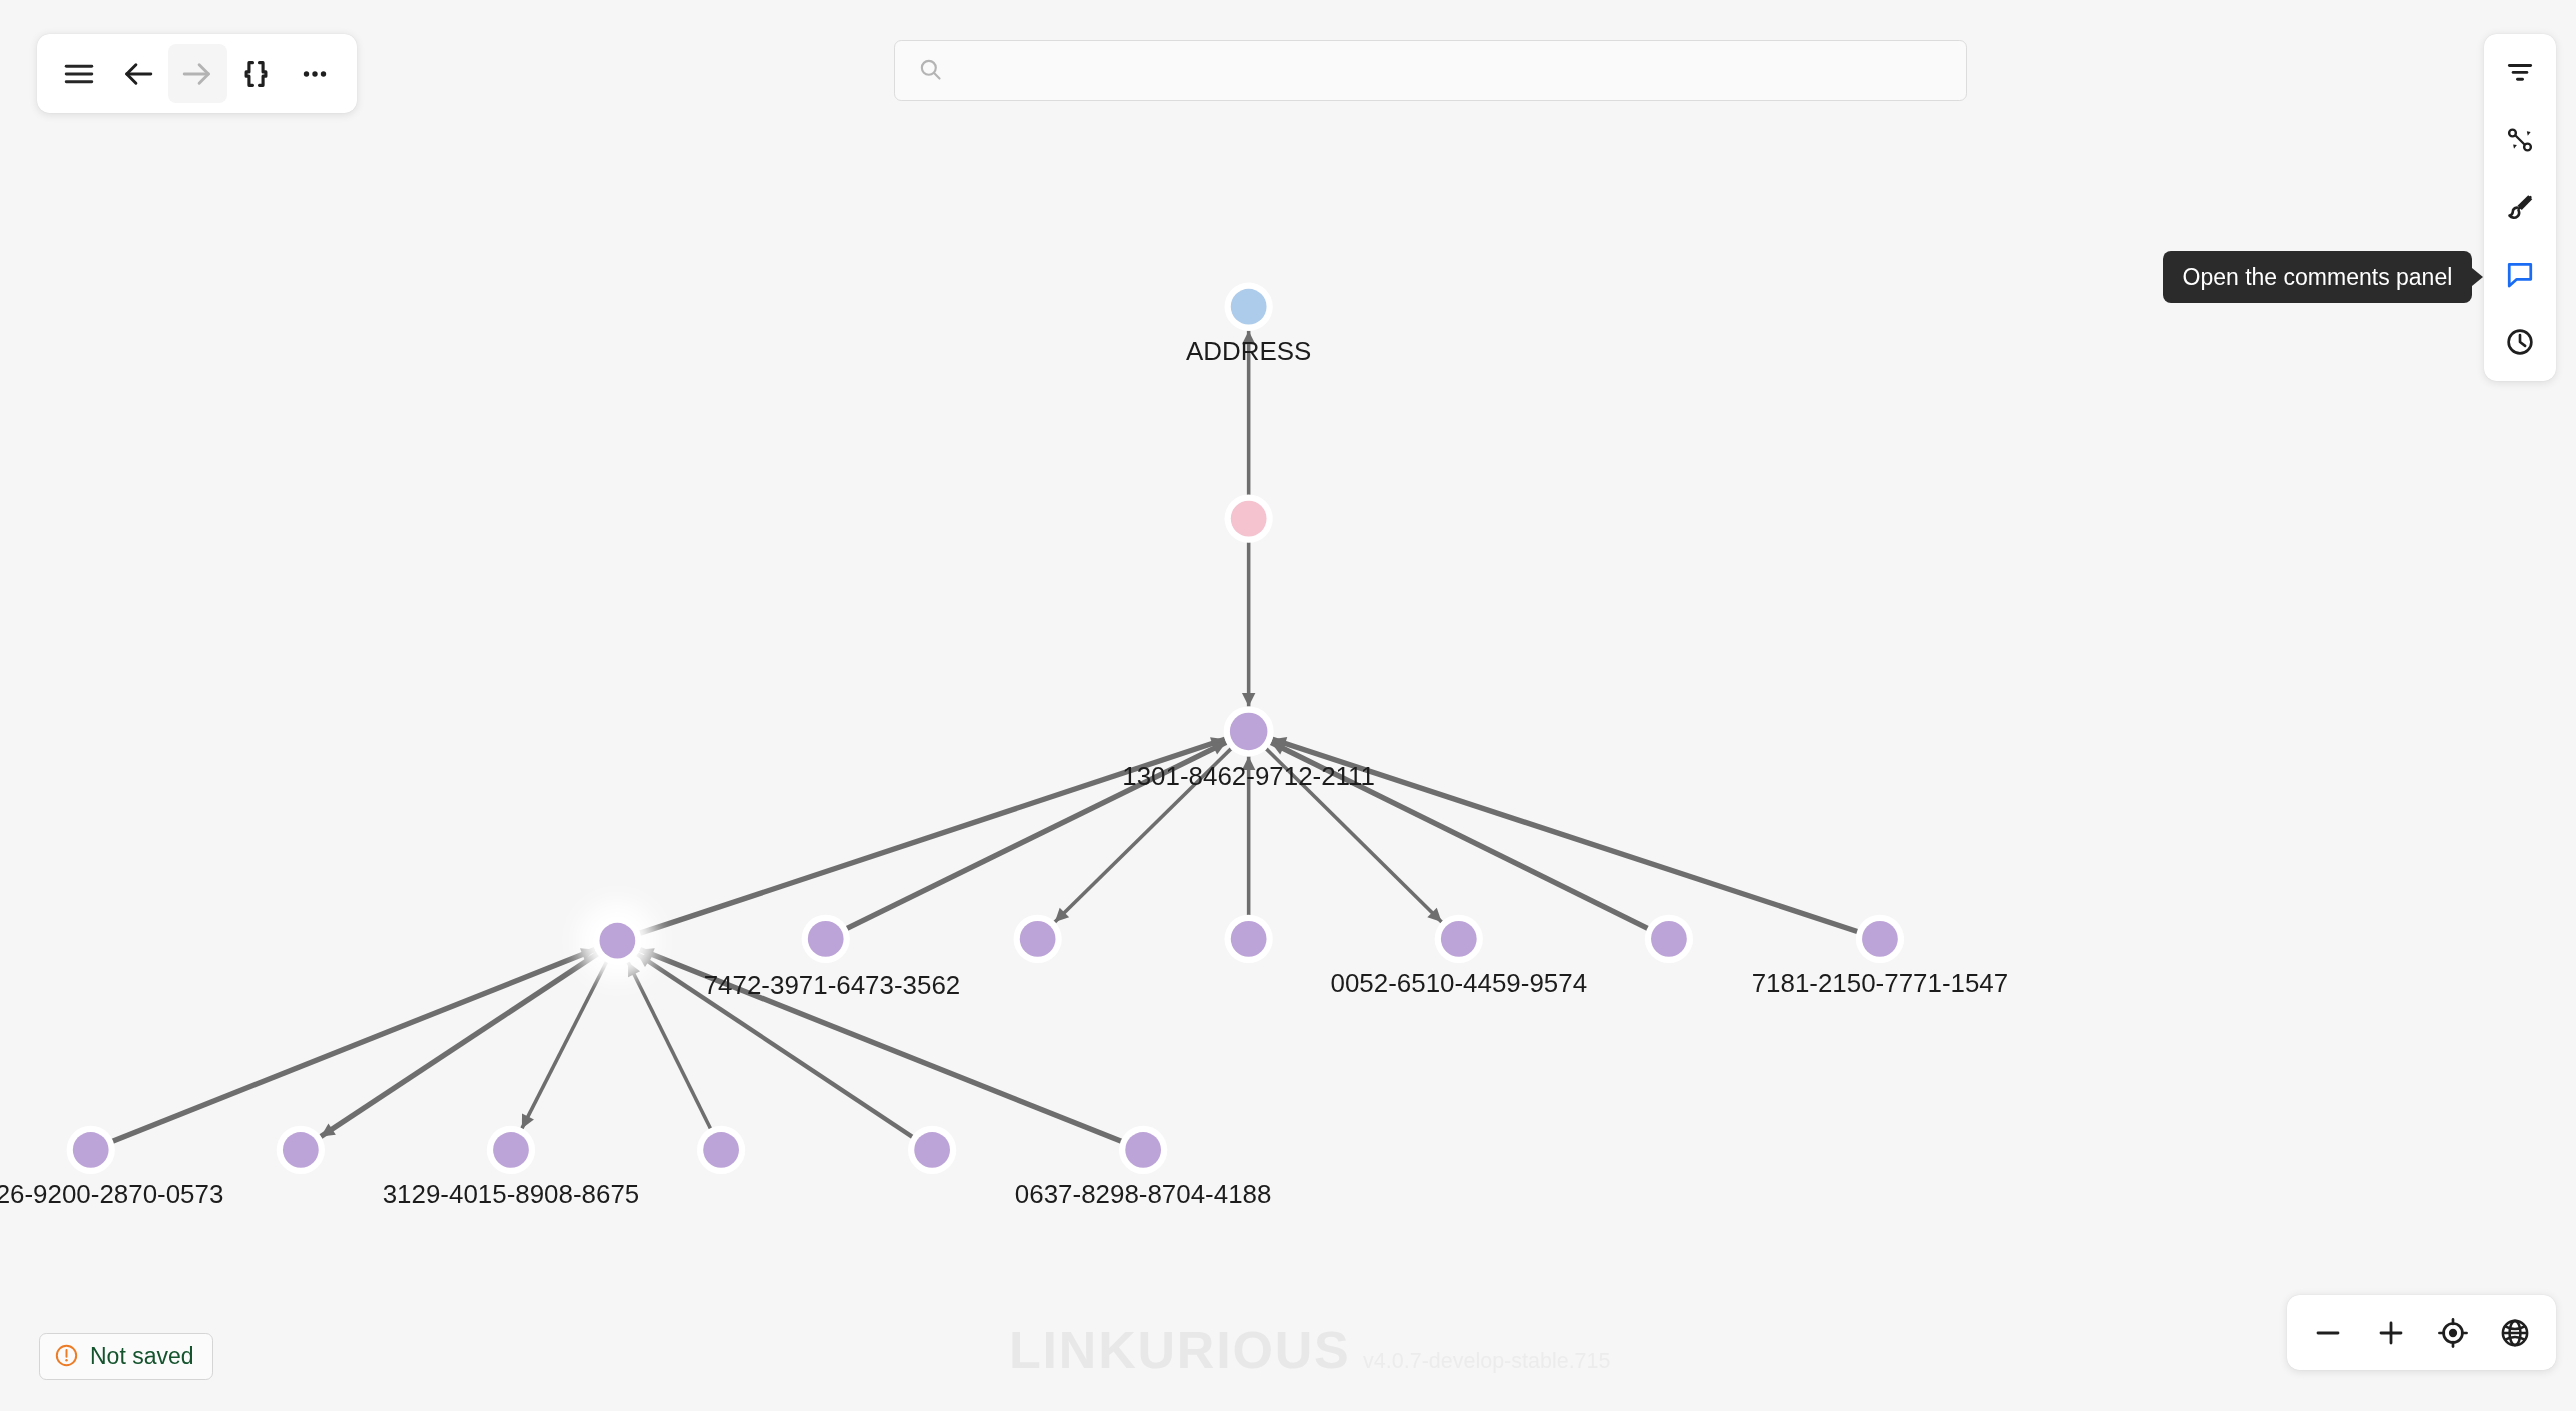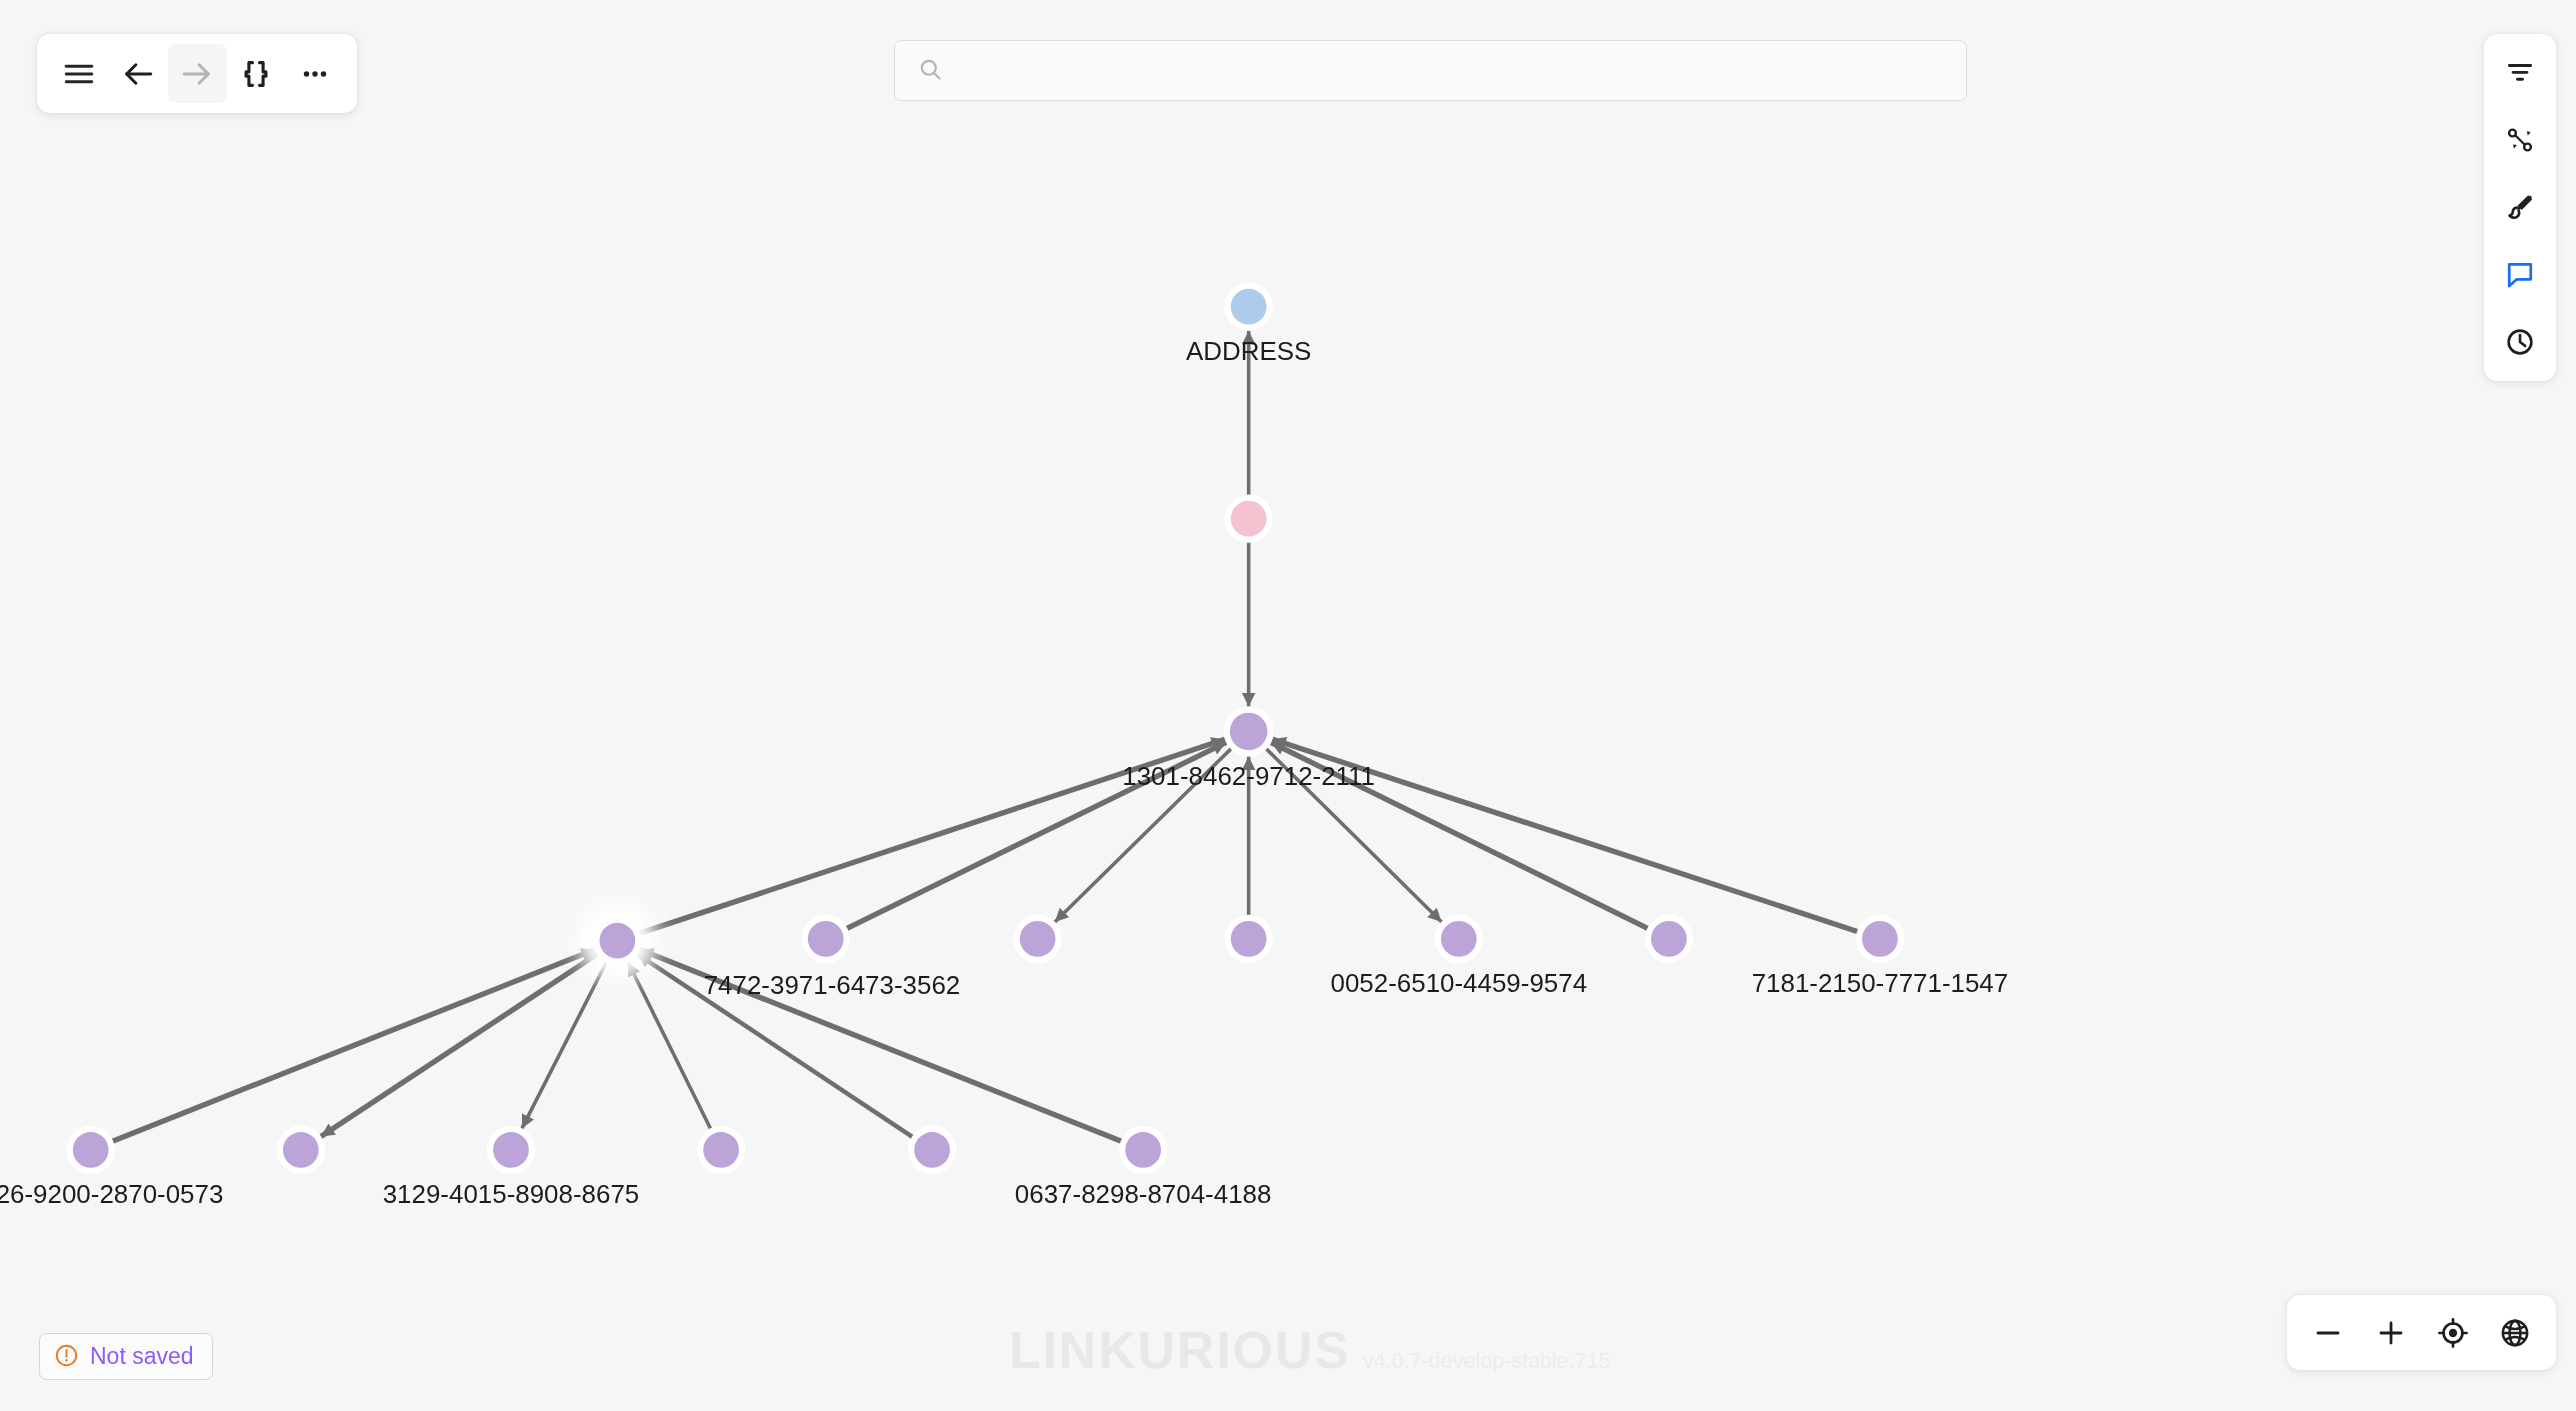--- a/index.html
+++ b/index.html
@@ -178,21 +178,21 @@
     border: 1.3px solid #d5d5d5;
     border-radius: 7.2px;
     display: flex;
     align-items: center;
     gap: 10.7px;
     padding: 0 18px 0 14.3px;
     cursor: pointer;
   }
   #save-status .status-text {
     font-size: 23px;
-    color: #8b5cf6;
+    color: #14532d;
   }
 
   
   #zoom-controls {
     position: absolute;
     right: 19.7px;
     top: 1295px;
     height: 75px;
     background: #ffffff;
     border-radius: 12.5px;
@@ -441,20 +441,23 @@
         <svg width="30" height="30" viewBox="0 0 24 24">
           <g stroke="#1f1f1f" stroke-width="2.1" fill="none" stroke-linecap="round" stroke-linejoin="round">
             <circle cx="12" cy="12" r="9.1"></circle>
             <polyline points="12,6.4 12,12 16.1,15.1"></polyline>
           </g>
         </svg>
       </span>
     </button>
   </div>
 
+  <div id="tooltip">
+    <span>Open the comments panel</span>
+  </div>
 
   <div id="save-status">
     <span>
       <svg width="25" height="25" viewBox="0 0 24 24">
         <circle cx="12" cy="12" r="9.3" fill="none" stroke="#ec7c27" stroke-width="1.9"></circle>
         <line x1="12" y1="6.8" x2="12" y2="13.2" stroke="#ec7c27" stroke-width="1.9" stroke-linecap="round"></line>
         <circle cx="12" cy="16.6" r="1.15" fill="#ec7c27"></circle>
       </svg>
     </span>
     <span class="status-text">Not saved</span>

